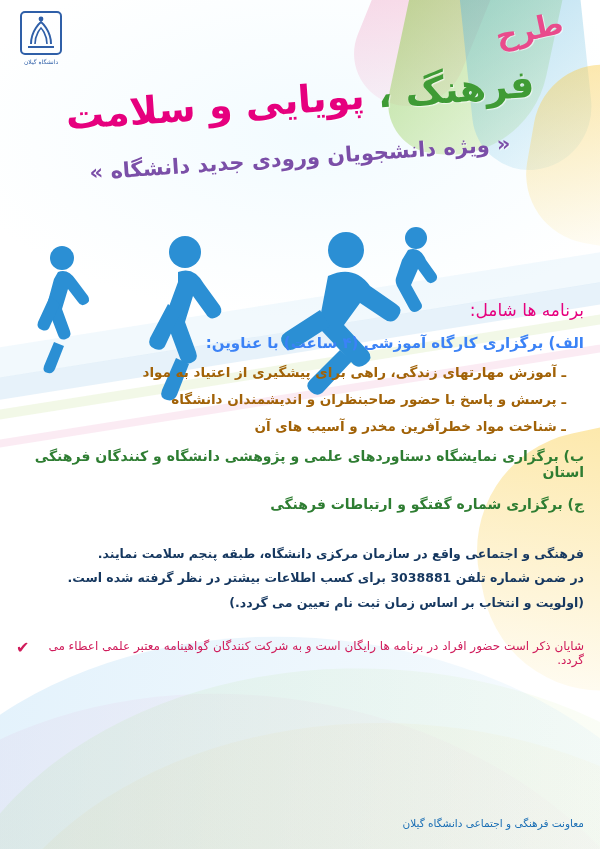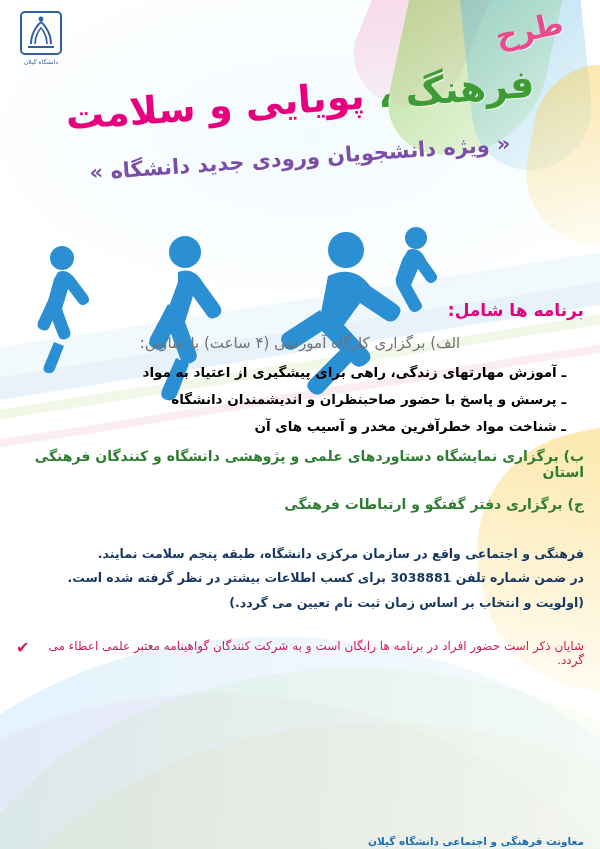--- a/index.html
+++ b/index.html
@@ -199,33 +199,32 @@
   .content {
     position: absolute;
     right: 16px;
     left: 16px;
     top: 300px;
     text-align: right;
     direction: rtl;
   }
   .section-heading {
     color: #e6007e;
-    font-weight: bold;
+    font-weight: normal;
     font-size: 17px;
     margin: 0 0 14px 0;
   }
   .item-a {
-    color: #737373;
-    font-weight: normal;
+    color: #3b82f6;
+    font-weight: bold;
     font-size: 15px;
     margin: 0 0 12px 0;
-    text-align: center;
   }
   .bullet {
-    color: #000000;
+    color: #a16207;
     font-weight: bold;
     font-size: 13.5px;
     margin: 0 18px 11px 0;
     text-align: right;
   }
   .item-b, .item-c {
     color: #2e7d32;
     font-weight: bold;
     font-size: 14px;
     margin: 14px 0 0 0;
@@ -255,23 +254,23 @@
     margin-top: 1px;
   }
   .note-text {
     color: #d01c5b;
     font-weight: normal;
     font-size: 12px;
   }
   .footer {
     position: absolute;
     right: 16px;
-    bottom: 2px;
+    bottom: 20px;
     color: #1b6fb5;
-    font-weight: bold;
+    font-weight: normal;
     font-size: 10.5px;
   }
 </style>
 </head>
 <body>
 
 <div class="poster">
 
   <div class="bg-base"></div>
   <div class="swoosh s4"></div>
@@ -347,21 +346,21 @@
 
   <div class="content">
     <div class="section-heading">برنامه ها شامل:</div>
 
     <div class="item-a">الف) برگزاری کارگاه آموزشی (۴ ساعت) با عناوین:</div>
     <div class="bullet">ـ آموزش مهارتهای زندگی، راهی برای پیشگیری از اعتیاد به مواد</div>
     <div class="bullet">ـ پرسش و پاسخ با حضور صاحبنظران و اندیشمندان دانشگاه</div>
     <div class="bullet">ـ شناخت مواد خطرآفرین مخدر و آسیب های آن</div>
 
     <div class="item-b">ب) برگزاری نمایشگاه دستاوردهای علمی و پژوهشی دانشگاه و کنندگان فرهنگی استان</div>
-    <div class="item-c">ج) برگزاری دفتر گفتگو و ارتباطات فرهنگی</div>
+    <div class="item-c">ج) برگزاری شماره گفتگو و ارتباطات فرهنگی</div>
 
     <div class="para">
       <div>فرهنگی و اجتماعی واقع در سازمان مرکزی دانشگاه، طبقه پنجم سلامت نمایند.</div>
       <div>در ضمن شماره تلفن 3038881 برای کسب اطلاعات بیشتر در نظر گرفته شده است.</div>
       <div>(اولویت و انتخاب بر اساس زمان ثبت نام تعیین می گردد.)</div>
     </div>
 
     <div class="note-row">
       <span class="note-check">✔</span>
       <span class="note-text">شایان ذکر است حضور افراد در برنامه ها رایگان است و به شرکت کنندگان گواهینامه معتبر علمی اعطاء می گردد.</span>

